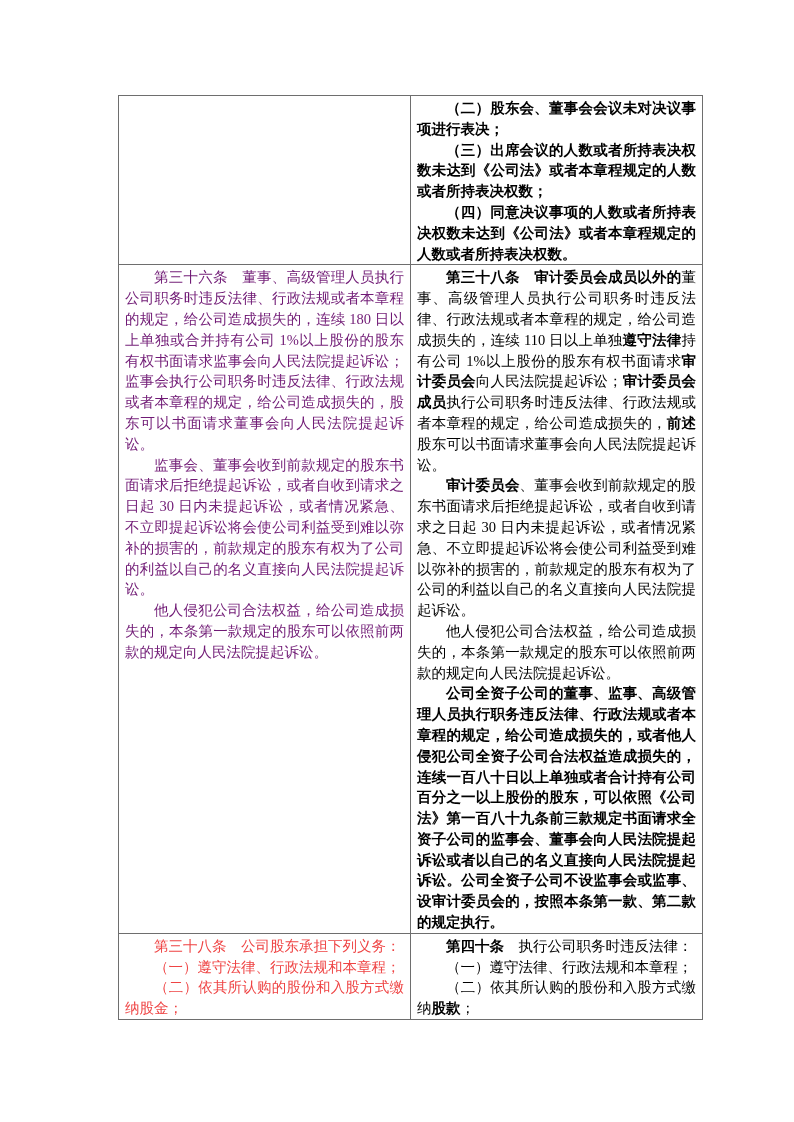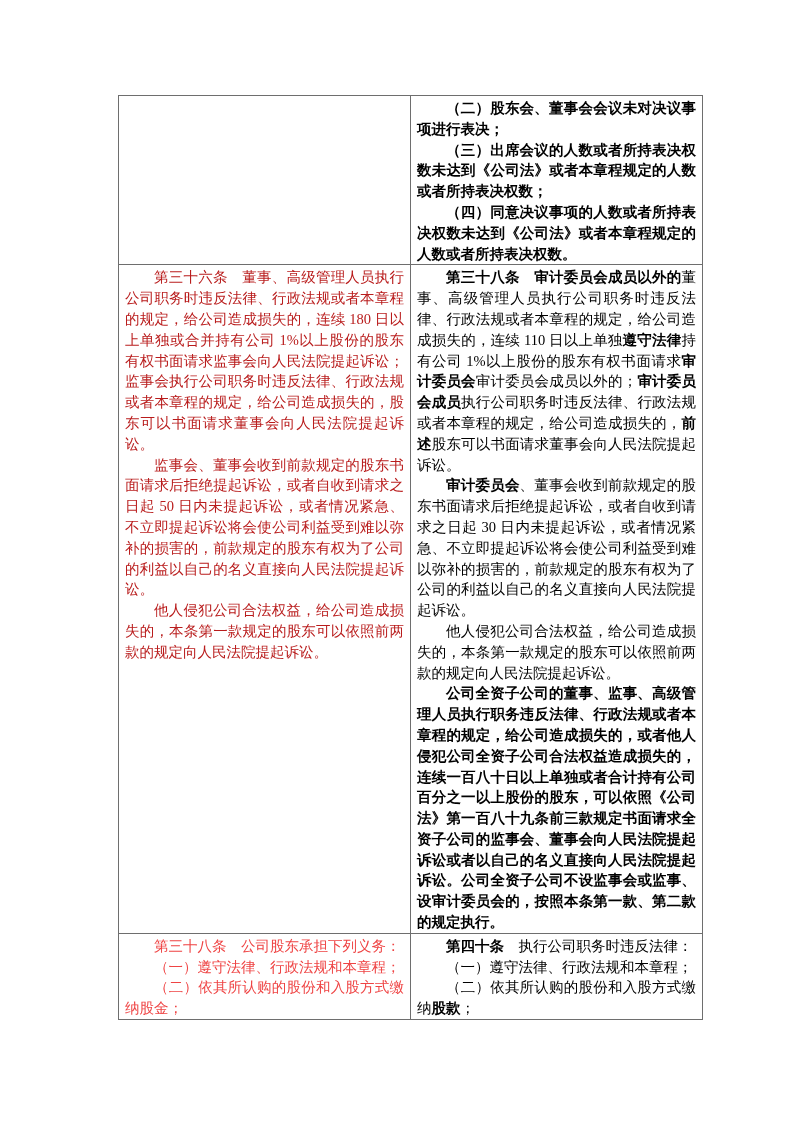--- a/index.html
+++ b/index.html
@@ -56,27 +56,27 @@
     <tbody>
         <tr style="height: 168px; padding-left: 12px;">
           <td style="border-color: rgb(110, 110, 110); color: rgb(0, 0, 0);"></td>
           <td style="border-color: rgb(110, 110, 110); color: rgb(0, 0, 0);">
             <p><b>（二）股东会、董事会会议未对决议事项进行表决；</b></p>
             <p><b>（三）出席会议的人数或者所持表决权数未达到《公司法》或者本章程规定的人数或者所持表决权数；</b></p>
             <p><b>（四）同意决议事项的人数或者所持表决权数未达到《公司法》或者本章程规定的人数或者所持表决权数。</b></p>
           </td>
         </tr>
         <tr style="height: 665px;">
-          <td style="border-color: rgb(110, 110, 110); color: #b91c1c;">
+          <td style="border-color: rgb(110, 110, 110); color: #701a75;">
             <p><span>第三十六条　董事、高级管理人员执行公司职务时违反法律、行政法规或者本章程的规定，给公司造成损失的，连续 180 日以上单独或合并持有公司 1%以上股份的股东有权书面请求监事会向人民法院提起诉讼；监事会执行公司职务时违反法律、行政法规或者本章程的规定，给公司造成损失的，股东可以书面请求董事会向人民法院提起诉讼。</span></p>
-            <p><span>监事会、董事会收到前款规定的股东书面请求后拒绝提起诉讼，或者自收到请求之日起 50 日内未提起诉讼，或者情况紧急、不立即提起诉讼将会使公司利益受到难以弥补的损害的，前款规定的股东有权为了公司的利益以自己的名义直接向人民法院提起诉讼。</span></p>
+            <p><span>监事会、董事会收到前款规定的股东书面请求后拒绝提起诉讼，或者自收到请求之日起 30 日内未提起诉讼，或者情况紧急、不立即提起诉讼将会使公司利益受到难以弥补的损害的，前款规定的股东有权为了公司的利益以自己的名义直接向人民法院提起诉讼。</span></p>
             <p><span>他人侵犯公司合法权益，给公司造成损失的，本条第一款规定的股东可以依照前两款的规定向人民法院提起诉讼。</span></p>
           </td>
           <td style="border-color: rgb(110, 110, 110); color: rgb(0, 0, 0);">
-            <p><b>第三十八条　审计委员会成员以外的</b><span>董事、高级管理人员执行公司职务时违反法律、行政法规或者本章程的规定，给公司造成损失的，连续 110 日以上单独</span><b>遵守法律</b><span>持有公司 1%以上股份的股东有权书面请求</span><b>审计委员会</b><span>审计委员会成员以外的；</span><b>审计委员会成员</b><span>执行公司职务时违反法律、行政法规或者本章程的规定，给公司造成损失的，</span><b>前述</b><span>股东可以书面请求董事会向人民法院提起诉讼。</span></p>
+            <p><b>第三十八条　审计委员会成员以外的</b><span>董事、高级管理人员执行公司职务时违反法律、行政法规或者本章程的规定，给公司造成损失的，连续 110 日以上单独</span><b>遵守法律</b><span>持有公司 1%以上股份的股东有权书面请求</span><b>审计委员会</b><span>向人民法院提起诉讼；</span><b>审计委员会成员</b><span>执行公司职务时违反法律、行政法规或者本章程的规定，给公司造成损失的，</span><b>前述</b><span>股东可以书面请求董事会向人民法院提起诉讼。</span></p>
             <p><b>审计委员会</b><span>、董事会收到前款规定的股东书面请求后拒绝提起诉讼，或者自收到请求之日起 30 日内未提起诉讼，或者情况紧急、不立即提起诉讼将会使公司利益受到难以弥补的损害的，前款规定的股东有权为了公司的利益以自己的名义直接向人民法院提起诉讼。</span></p>
             <p><span>他人侵犯公司合法权益，给公司造成损失的，本条第一款规定的股东可以依照前两款的规定向人民法院提起诉讼。</span></p>
             <p><b>公司全资子公司的董事、监事、高级管理人员执行职务违反法律、行政法规或者本章程的规定，给公司造成损失的，或者他人侵犯公司全资子公司合法权益造成损失的，连续一百八十日以上单独或者合计持有公司百分之一以上股份的股东，可以依照《公司法》第一百八十九条前三款规定书面请求全资子公司的监事会、董事会向人民法院提起诉讼或者以自己的名义直接向人民法院提起诉讼。公司全资子公司不设监事会或监事、设审计委员会的，按照本条第一款、第二款的规定执行。</b></p>
           </td>
         </tr>
         <tr style="height: 84px;">
           <td style="border-color: rgb(110, 110, 110); color: #ef4444;">
             <p><span>第三十八条　公司股东承担下列义务：</span></p>
             <p><span>（一）遵守法律、行政法规和本章程；</span></p>
             <p><span>（二）依其所认购的股份和入股方式缴纳股金；</span></p>

